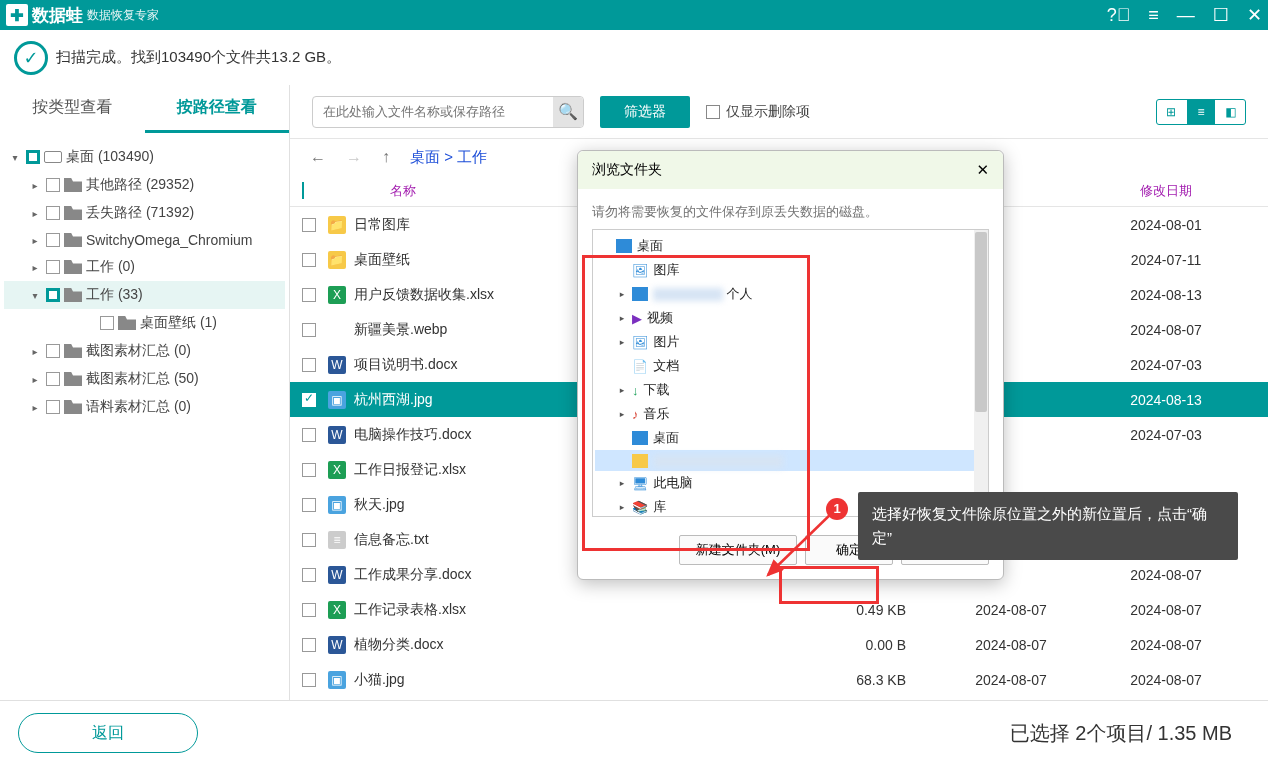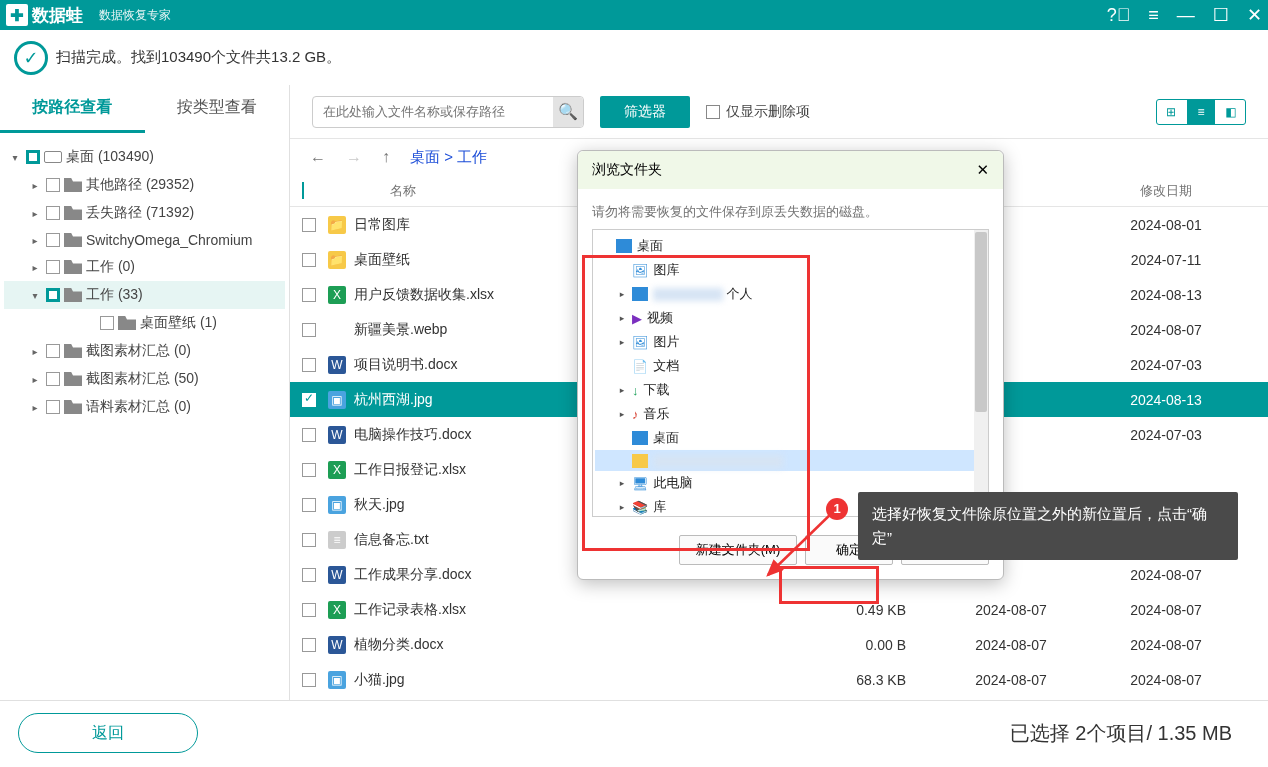--- a/index.html
+++ b/index.html
@@ -1,20 +1,20 @@
 <!DOCTYPE html>
 <html><head>
 <meta charset="utf-8">
 <style>
 *{box-sizing:border-box;margin:0;padding:0;font-family:"Microsoft YaHei",Arial,sans-serif;}
 body{width:1268px;height:767px;background:#fff;overflow:hidden;position:relative;}
 .titlebar{height:30px;background:#099;display:flex;align-items:center;color:#fff;padding:0 6px;}
 .logo{display:flex;align-items:center;gap:4px;font-size:17px;font-weight:bold;}
 .logo-icon{width:22px;height:22px;background:#fff;color:#099;display:flex;align-items:center;justify-content:center;border-radius:2px;font-size:16px;}
-.app-sub{font-size:12px;margin-left:16px;opacity:.9;}
+.app-sub{font-size:12px;margin-left:4px;opacity:.9;}
 .titlebar-spacer{flex:1;}
 .titlebar-btns{display:flex;gap:18px;align-items:center;font-size:18px;}
 .titlebar-btns span{cursor:pointer;}
 .statusbar{height:55px;display:flex;align-items:center;padding:0 14px;font-size:15px;color:#333;gap:8px;}
 .check-icon{width:34px;height:34px;border:3px solid #099;border-radius:50%;display:flex;align-items:center;justify-content:center;color:#099;font-size:18px;}
 .main-row{display:flex;height:615px;}
 .sidebar{width:290px;border-right:1px solid #e0e0e0;overflow:hidden;}
 .tabs{display:flex;}
 .tab{flex:1;text-align:center;padding:12px 0;font-size:16px;color:#555;cursor:pointer;}
 .tab.active{color:#099;border-bottom:3px solid #099;font-weight:bold;}
@@ -37,21 +37,21 @@
 .searchbox .sicon{width:30px;height:30px;background:#e3e3e3;display:flex;align-items:center;justify-content:center;border-radius:0 4px 4px 0;color:#777;}
 .filter-btn{background:#099;color:#fff;border:0;padding:7px 24px;font-size:14px;border-radius:2px;cursor:pointer;}
 .chklbl{display:flex;align-items:center;gap:6px;font-size:14px;color:#444;}
 .chklbl .cb{width:14px;height:14px;border:1px solid #888;}
 .view-toggles{display:flex;gap:2px;border:1px solid #099;border-radius:3px;margin-left:auto}
 .view-toggles span{width:28px;height:24px;display:flex;align-items:center;justify-content:center;font-size:12px;color:#099;cursor:pointer;}
 .view-toggles span.active{background:#099;color:#fff;}
 .navrow{height:36px;display:flex;align-items:center;padding:0 20px;gap:20px;color:#777;font-size:15px;}
 .navrow .arr{cursor:pointer;font-size:16px;}
 .breadcrumb{color:#1d4ed8;}
-.table-head{display:flex;background:#fff;border-bottom:1px solid #e5e5e5;height:32px;align-items:center;padding:0 12px;font-size:13px;color:#737373;}
+.table-head{display:flex;background:#fff;border-bottom:1px solid #e5e5e5;height:32px;align-items:center;padding:0 12px;font-size:13px;color:#a21caf;}
 .col-cb{width:28px;}
 .col-name{flex:1;}
 .col-date{width:180px;text-align:center;}
 .table-head .cb{width:14px;height:14px;border:1px solid #099;background:#099;position:relative;}
 .table-head .cb:after{content:"";position:absolute;left:2px;right:2px;top:2px;bottom:2px;background:#fff;}
 .filelist{overflow-y:auto;height:493px;}
 .row{display:flex;align-items:center;height:35px;padding:0 12px;font-size:14px;color:#333;}
 .row.selected{background:#099;color:#fff;}
 .row .cb{width:14px;height:14px;border:1px solid #999;margin-right:12px;}
 .row.selected .cb{border-color:#fff;background:#fff;color:#099;position:relative;}
@@ -113,22 +113,22 @@
 
 <div class="statusbar">
   <div class="check-icon">✓</div>
   <span>扫描完成。找到103490个文件共13.2 GB。</span>
 </div>
 
 <div class="main-row">
 
   <div class="sidebar">
     <div class="tabs">
+      <div class="tab">按类型查看</div>
       <div class="tab active">按路径查看</div>
-      <div class="tab">按类型查看</div>
     </div>
     <div class="tree" id="tree">
         <div class="tree-item lvl0">
           <span class="chev">▾</span>
   <span class="cb mixed"></span>
   <span class="di"></span>
   <span>桌面 (103490)</span>
         </div>
         <div class="tree-item lvl1">
           <span class="chev">▸</span>

